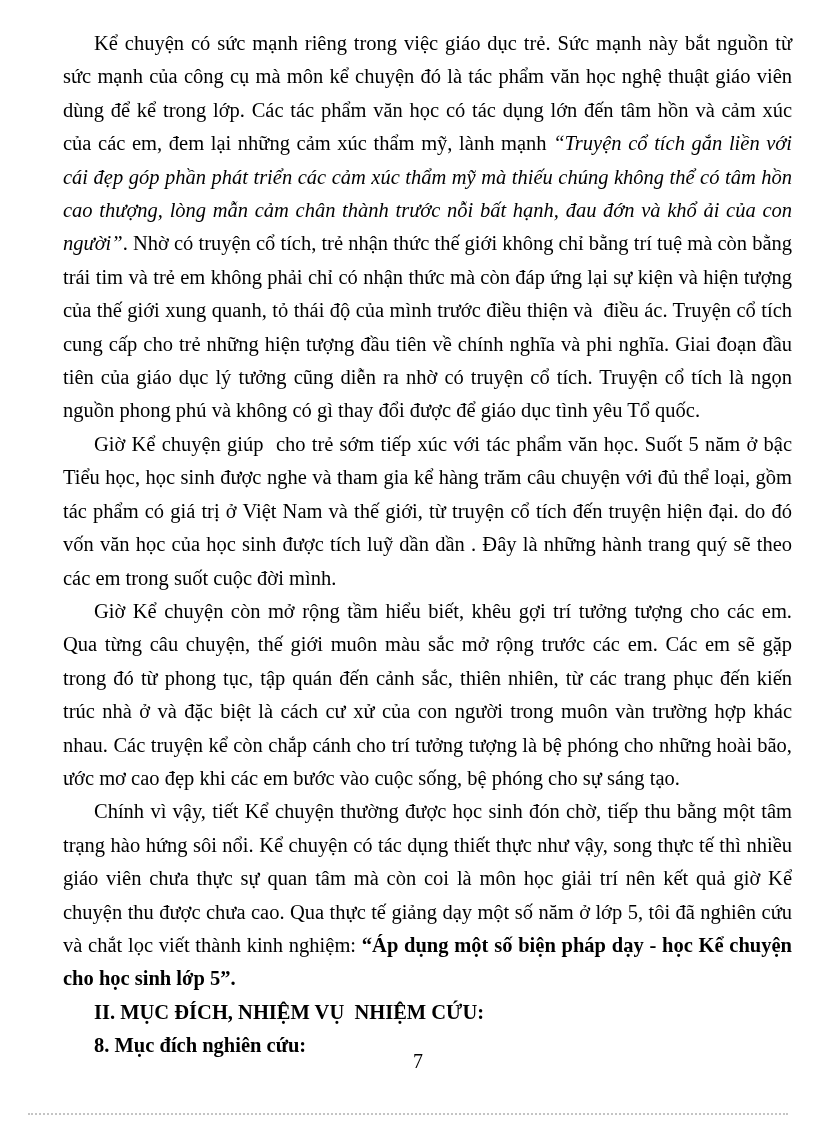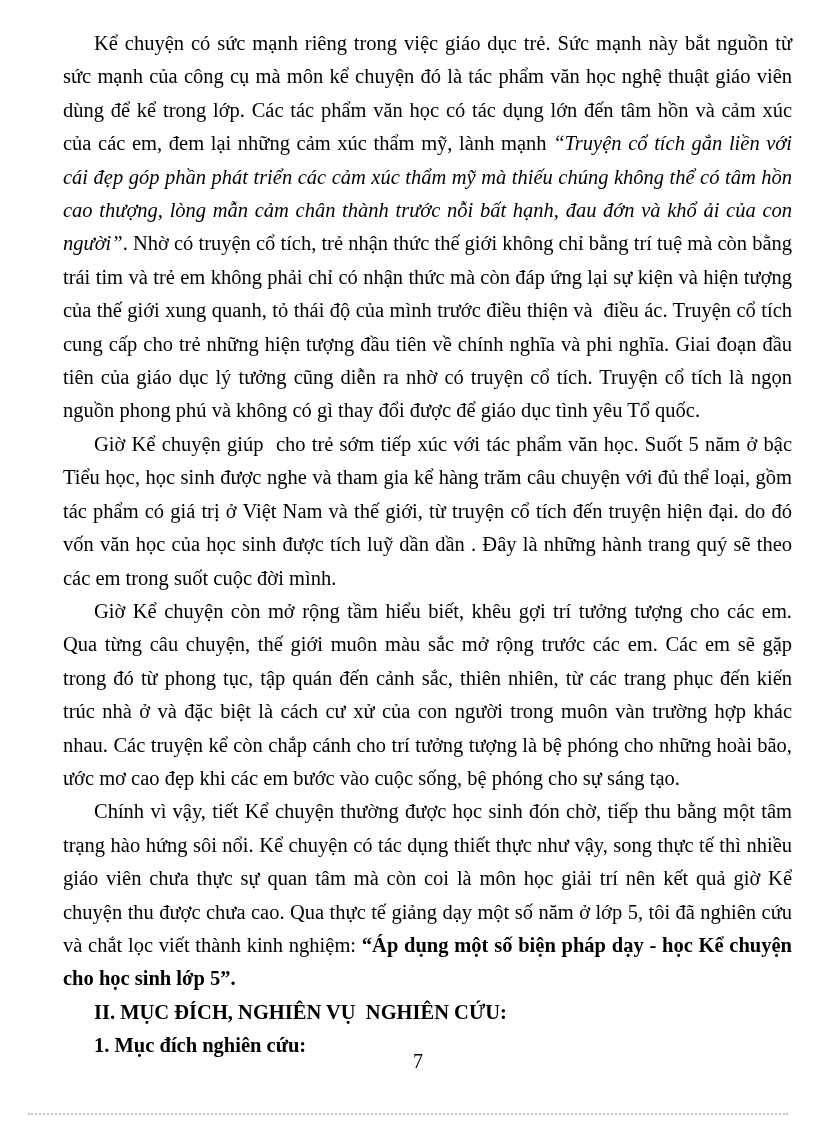--- a/index.html
+++ b/index.html
@@ -55,18 +55,18 @@
 </style>
 </head>
 <body>
 
 <div class="page">
   <div class="doc-body" id="doc-body">
       <p class="para indent"><span class="run run-normal">Kể chuyện có sức mạnh riêng trong việc giáo dục trẻ. Sức mạnh này bắt nguồn từ sức mạnh của công cụ mà môn kể chuyện đó là tác phẩm văn học nghệ thuật giáo viên dùng để kể trong lớp. Các tác phẩm văn học có tác dụng lớn đến tâm hồn và cảm xúc của các em, đem lại những cảm xúc thẩm mỹ, lành mạnh </span><span class="run run-italic">“Truyện cổ tích gắn liền với cái đẹp góp phần phát triển các cảm xúc thẩm mỹ mà thiếu chúng không thể có tâm hồn cao thượng, lòng mẫn cảm chân thành trước nỗi bất hạnh, đau đớn và khổ ải của con người”</span><span class="run run-normal">. Nhờ có truyện cổ tích, trẻ nhận thức thế giới không chỉ bằng trí tuệ mà còn bằng trái tim và trẻ em không phải chỉ có nhận thức mà còn đáp ứng lại sự kiện và hiện tượng của thế giới xung quanh, tỏ thái độ của mình trước điều thiện và  điều ác. Truyện cổ tích cung cấp cho trẻ những hiện tượng đầu tiên về chính nghĩa và phi nghĩa. Giai đoạn đầu tiên của giáo dục lý tưởng cũng diễn ra nhờ có truyện cổ tích. Truyện cổ tích là ngọn nguồn phong phú và không có gì thay đổi được để giáo dục tình yêu Tổ quốc.</span></p>
       <p class="para indent"><span class="run run-normal">Giờ Kể chuyện giúp  cho trẻ sớm tiếp xúc với tác phẩm văn học. Suốt 5 năm ở bậc Tiểu học, học sinh được nghe và tham gia kể hàng trăm câu chuyện với đủ thể loại, gồm tác phẩm có giá trị ở Việt Nam và thế giới, từ truyện cổ tích đến truyện hiện đại. do đó vốn văn học của học sinh được tích luỹ dần dần . Đây là những hành trang quý sẽ theo các em trong suốt cuộc đời mình.</span></p>
       <p class="para indent"><span class="run run-normal">Giờ Kể chuyện còn mở rộng tầm hiểu biết, khêu gợi trí tưởng tượng cho các em. Qua từng câu chuyện, thế giới muôn màu sắc mở rộng trước các em. Các em sẽ gặp trong đó từ phong tục, tập quán đến cảnh sắc, thiên nhiên, từ các trang phục đến kiến trúc nhà ở và đặc biệt là cách cư xử của con người trong muôn vàn trường hợp khác nhau. Các truyện kể còn chắp cánh cho trí tưởng tượng là bệ phóng cho những hoài bão, ước mơ cao đẹp khi các em bước vào cuộc sống, bệ phóng cho sự sáng tạo.</span></p>
       <p class="para indent"><span class="run run-normal">Chính vì vậy, tiết Kể chuyện thường được học sinh đón chờ, tiếp thu bằng một tâm trạng hào hứng sôi nổi. Kể chuyện có tác dụng thiết thực như vậy, song thực tế thì nhiều giáo viên chưa thực sự quan tâm mà còn coi là môn học giải trí nên kết quả giờ Kể chuyện thu được chưa cao. Qua thực tế giảng dạy một số năm ở lớp 5, tôi đã nghiên cứu và chắt lọc viết thành kinh nghiệm: </span><span class="run run-bold">“Áp dụng một số biện pháp dạy - học Kể chuyện cho học sinh lớp 5”.</span></p>
-      <p class="para indent"><span class="run run-bold">II. MỤC ĐÍCH, NGHIÊN VỤ  NGHIÊN CỨU:</span></p>
-      <p class="para indent"><span class="run run-bold">1. Mục đích nghiên cứu:</span></p>
+      <p class="para indent"><span class="run run-bold">II. MỤC ĐÍCH, NHIỆM VỤ  NHIỆM CỨU:</span></p>
+      <p class="para indent"><span class="run run-bold">8. Mục đích nghiên cứu:</span></p>
     </div>
   <div class="page-footer">7</div>
   <div class="bottom-rule"></div>
 </div>
 
 </body></html>

